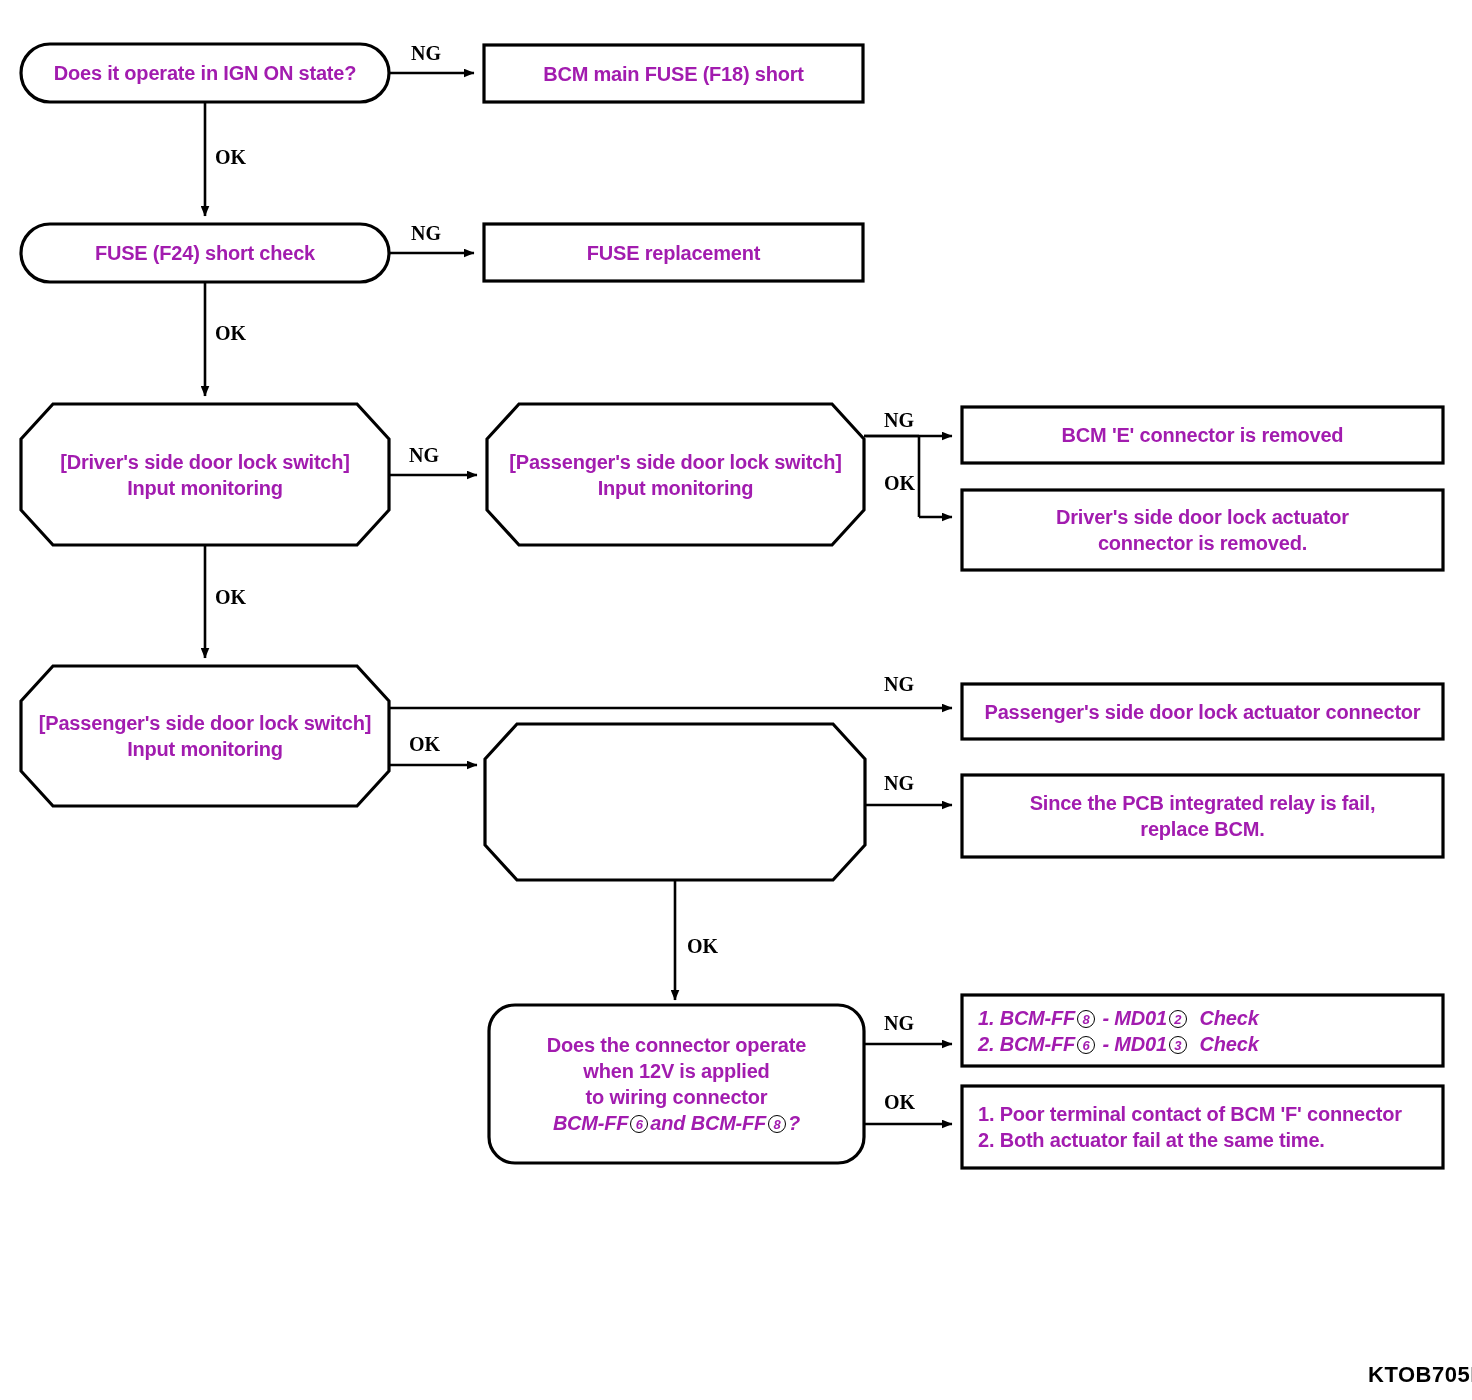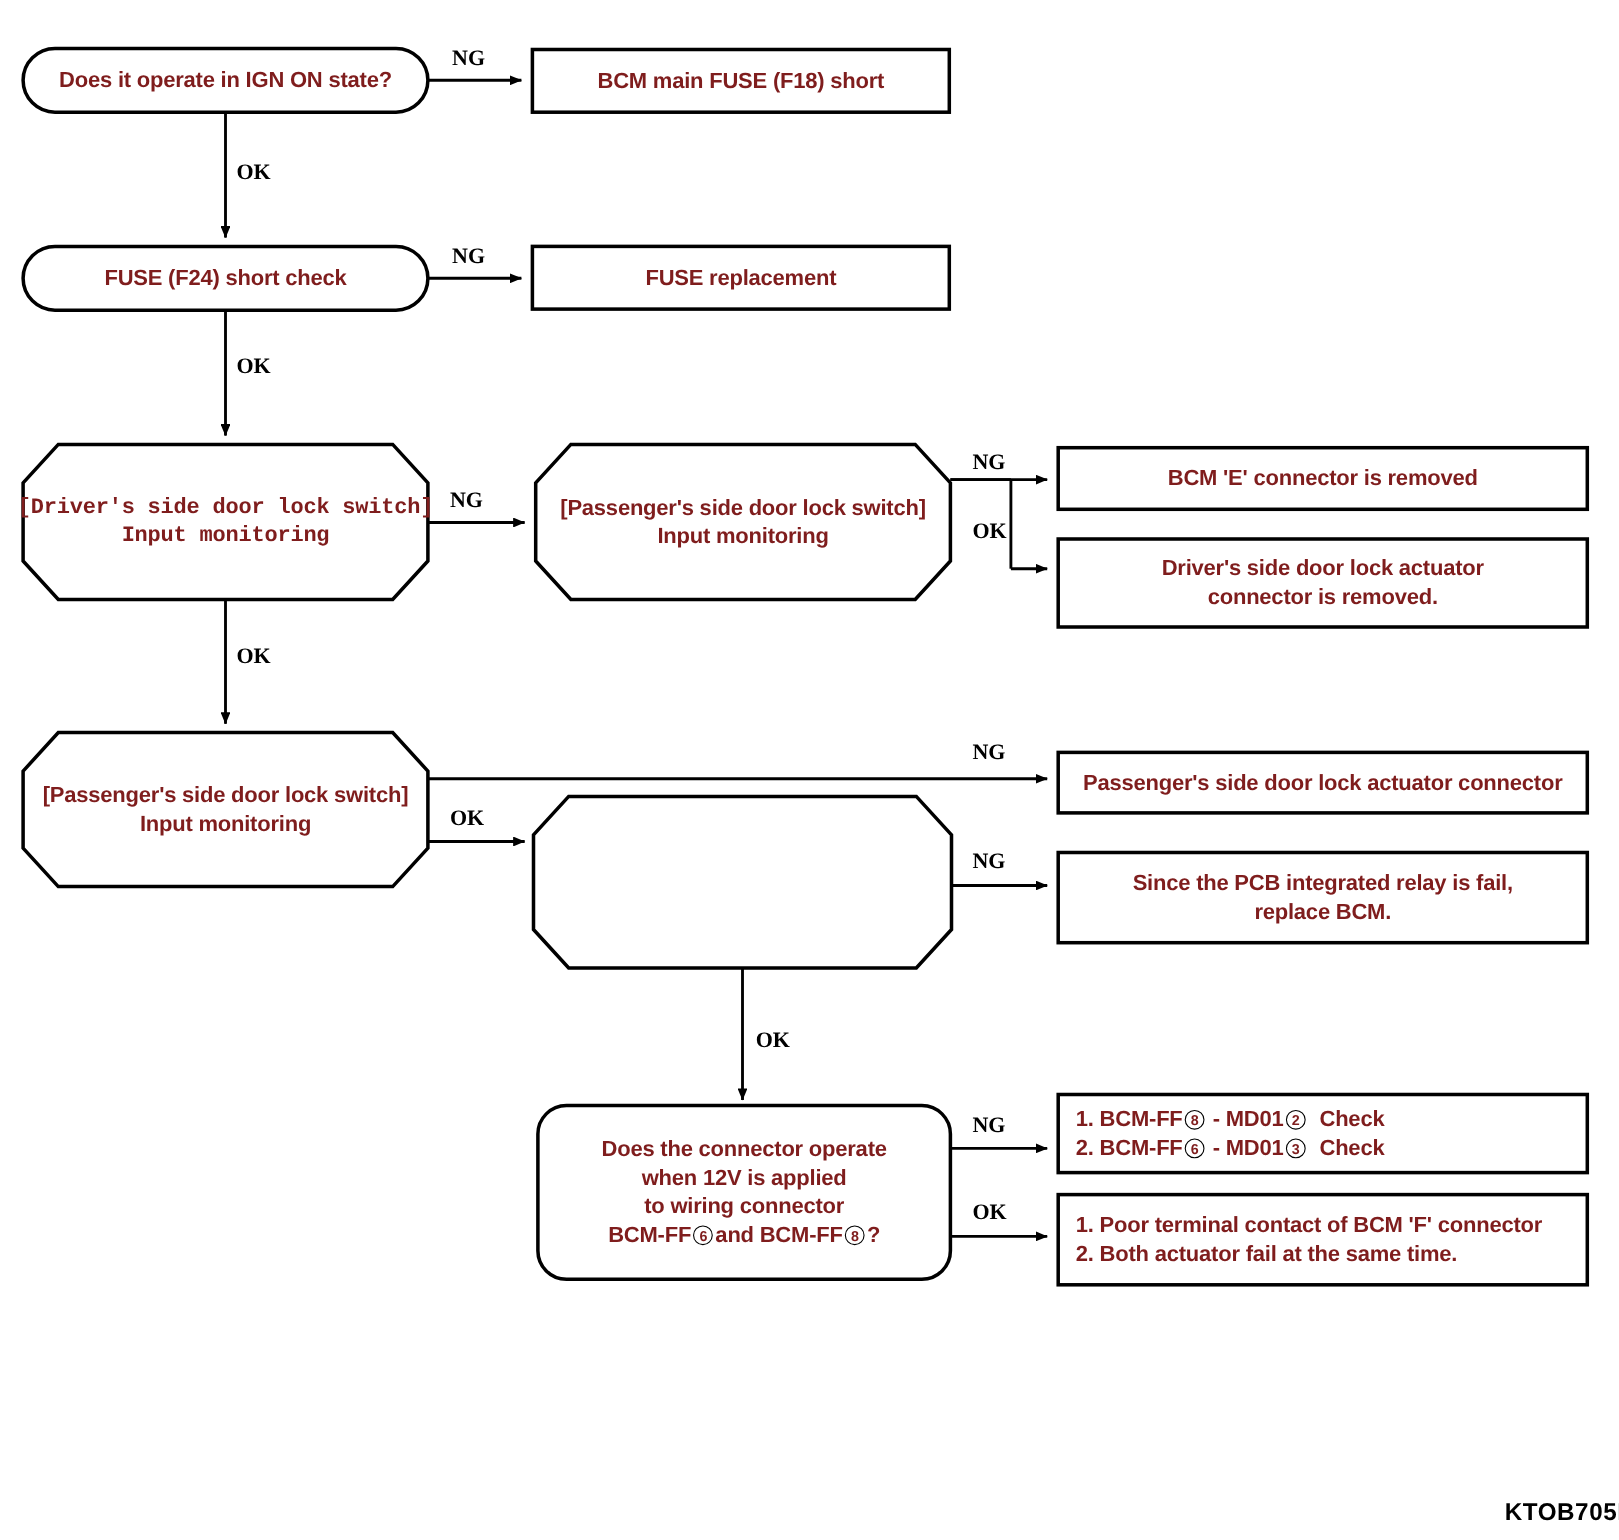--- a/index.html
+++ b/index.html
@@ -24,21 +24,21 @@
     width: 1472px;
     height: 1400px;
   }
   .node-text {
     position: absolute;
     display: flex;
     flex-direction: column;
     align-items: center;
     justify-content: center;
     text-align: center;
-    color: #7f1d1d;
+    color: #a21caf;
     font-family: "Liberation Sans", sans-serif;
     font-size: 20px;
     font-weight: 700;
     line-height: 1.30;
     letter-spacing: -0.2px;
     pointer-events: none;
     white-space: nowrap;
   }
   .node-text.left-align {
     align-items: flex-start;
@@ -70,21 +70,21 @@
     height: 18px;
     line-height: 17px;
     border: 1.6px solid #000;
     border-radius: 50%;
     font-size: 13px;
     font-weight: 700;
     text-align: center;
     margin: 0 2px;
     box-sizing: border-box;
   }
-  .line-row { display:block; }
+  .line-row { display:block;font-style:italic; }
 </style>
 </head>
 <body>
 
 <div id="canvas">
 
   <svg id="flow-svg" viewBox="0 0 1472 1400">
     <defs>
       <marker id="arrow" markerWidth="11" markerHeight="9" refX="10.5" refY="4.5" orient="auto" markerUnits="userSpaceOnUse">
         <path d="M0,0 L11,4.5 L0,9 z" fill="#000"></path>
@@ -156,21 +156,21 @@
   </div>
 
   <div class="node-text" style="left:21px; top:224px; width:368px; height:58px;">
     <span>FUSE (F24) short check</span>
   </div>
 
   <div class="node-text" style="left:484px; top:224px; width:379px; height:57px;">
     <span>FUSE replacement</span>
   </div>
 
-  <div class="node-text" style="left:21px; top:404px; width:368px; height:141px;font-family:Liberation Mono, monospace;">
+  <div class="node-text" style="left:21px; top:404px; width:368px; height:141px;">
     <span>[Driver's side door lock switch]</span>
     <span>Input monitoring</span>
   </div>
 
   <div class="node-text" style="left:487px; top:404px; width:377px; height:141px;">
     <span>[Passenger's side door lock switch]</span>
     <span>Input monitoring</span>
   </div>
 
   <div class="node-text" style="left:962px; top:407px; width:481px; height:56px;">

